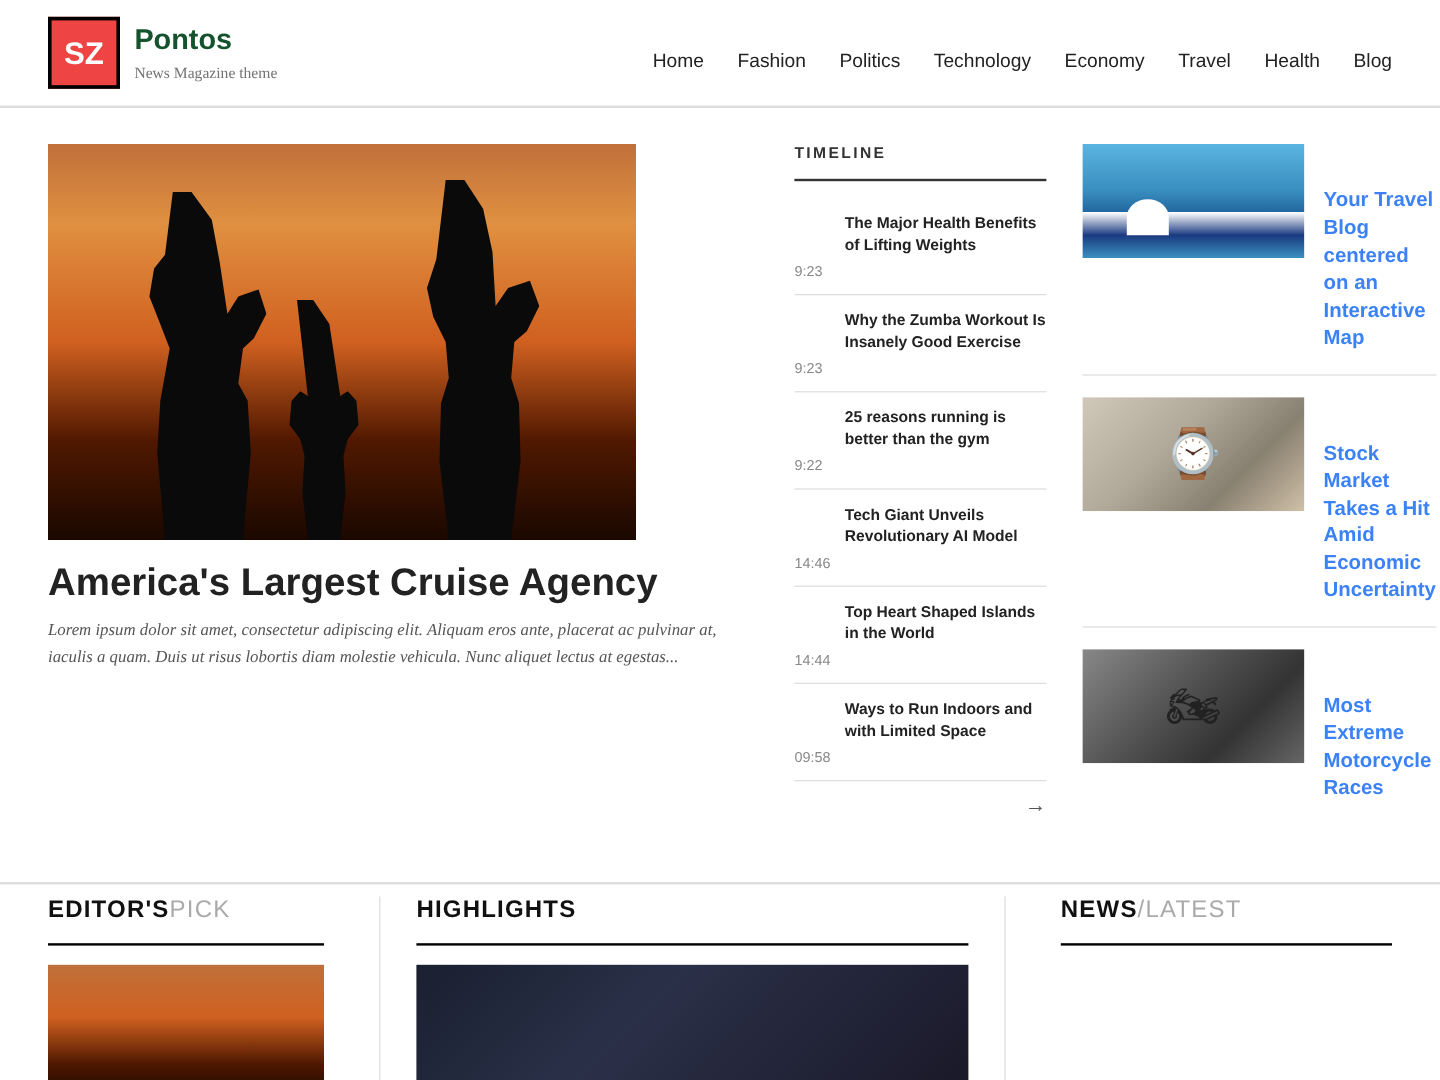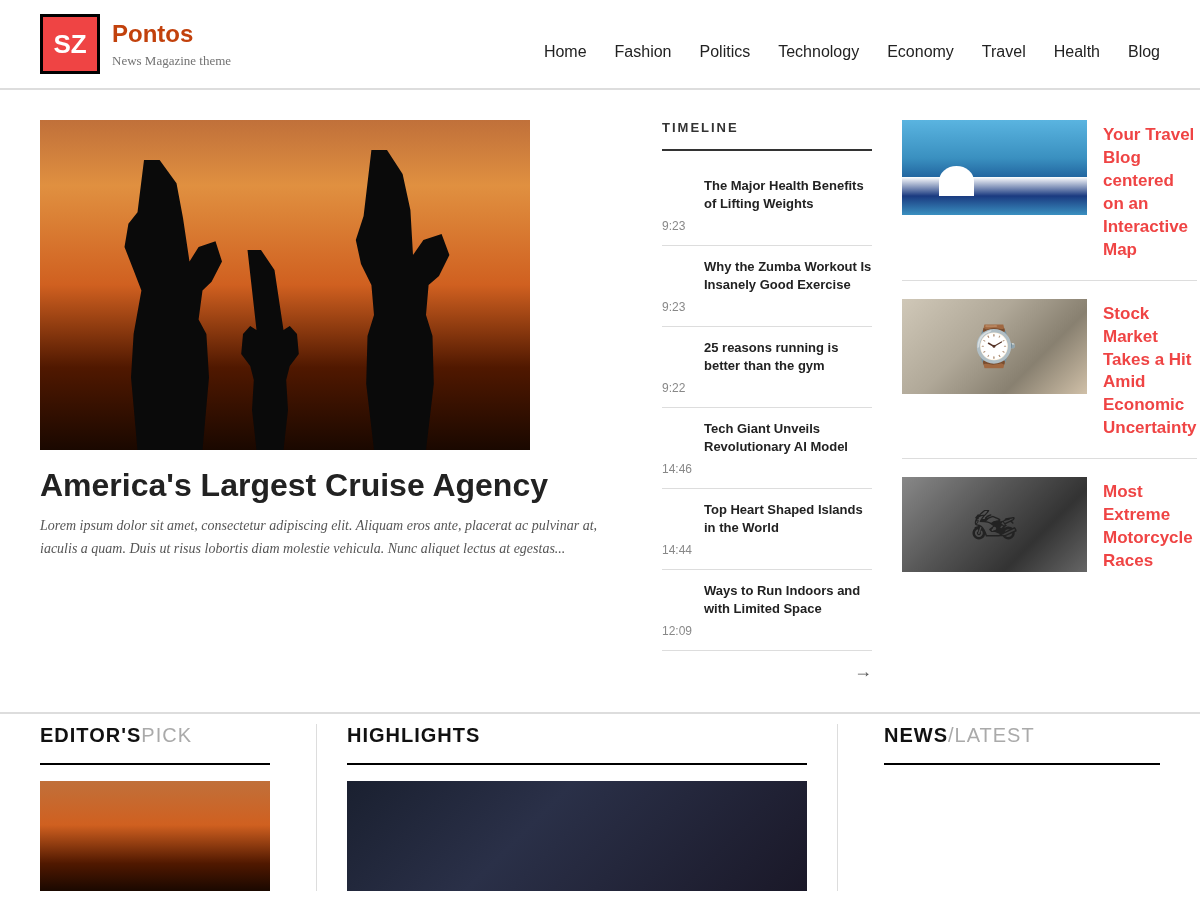--- a/index.html
+++ b/index.html
@@ -20,21 +20,21 @@
     }
     .logo-box {
       width: 60px; height: 60px;
       background: #ef4444;
       display: flex; align-items: center; justify-content: center;
       font-size: 26px; font-weight: 900; color: #fff;
       font-family: Arial, sans-serif;
       border: 3px solid #000;
     }
     .site-name {
-      font-size: 24px; font-weight: 700; font-family: Arial, sans-serif; color: #c2410c;
+      font-size: 24px; font-weight: 700; font-family: Arial, sans-serif; color: #14532d;
     }
     .site-tagline {
       font-size: 13px; color: #737373; font-family: Liberation Serif, serif; margin-top: 5px;
     }
     nav {
       display: flex; gap: 28px; align-items: center; margin-top: 16px;
     }
     nav a {
       text-decoration: none;
       font-family: Arial, sans-serif;
@@ -193,22 +193,23 @@
     }
     .thumb-moto::after {
       content: '🏍';
       position: absolute;
       top: 50%; left: 50%;
       transform: translate(-50%, -50%);
       font-size: 36px;
     }
     .sidebar-text-title {
       font-size: 17px; font-weight: 700; font-family: Arial, sans-serif;
-      line-height: 1.35; color: #ef4444;
+      line-height: 1.35; color: #3b82f6;
       padding-top: 4px;
+      margin-top: 32px;
     }
 
     
     .bottom-sections {
       padding: 10px 40px 30px;
       border-top: 2px solid #ddd;
       display: flex;
       gap: 16px;
     }
     .bottom-section {
@@ -307,21 +308,21 @@
     </div>
     <div class="timeline-item">
       <span class="tl-time">14:46</span>
       <span class="tl-title">Tech Giant Unveils Revolutionary AI Model</span>
     </div>
     <div class="timeline-item">
       <span class="tl-time">14:44</span>
       <span class="tl-title">Top Heart Shaped Islands in the World</span>
     </div>
     <div class="timeline-item">
-      <span class="tl-time">12:09</span>
+      <span class="tl-time">09:58</span>
       <span class="tl-title">Ways to Run Indoors and with Limited Space</span>
     </div>
     <div class="timeline-arrow">→</div>
   </div>
 
   <div class="sidebar-col">
 
     <div class="sidebar-item">
       <div class="sidebar-thumb">
         <div class="thumb-santorini"></div>

